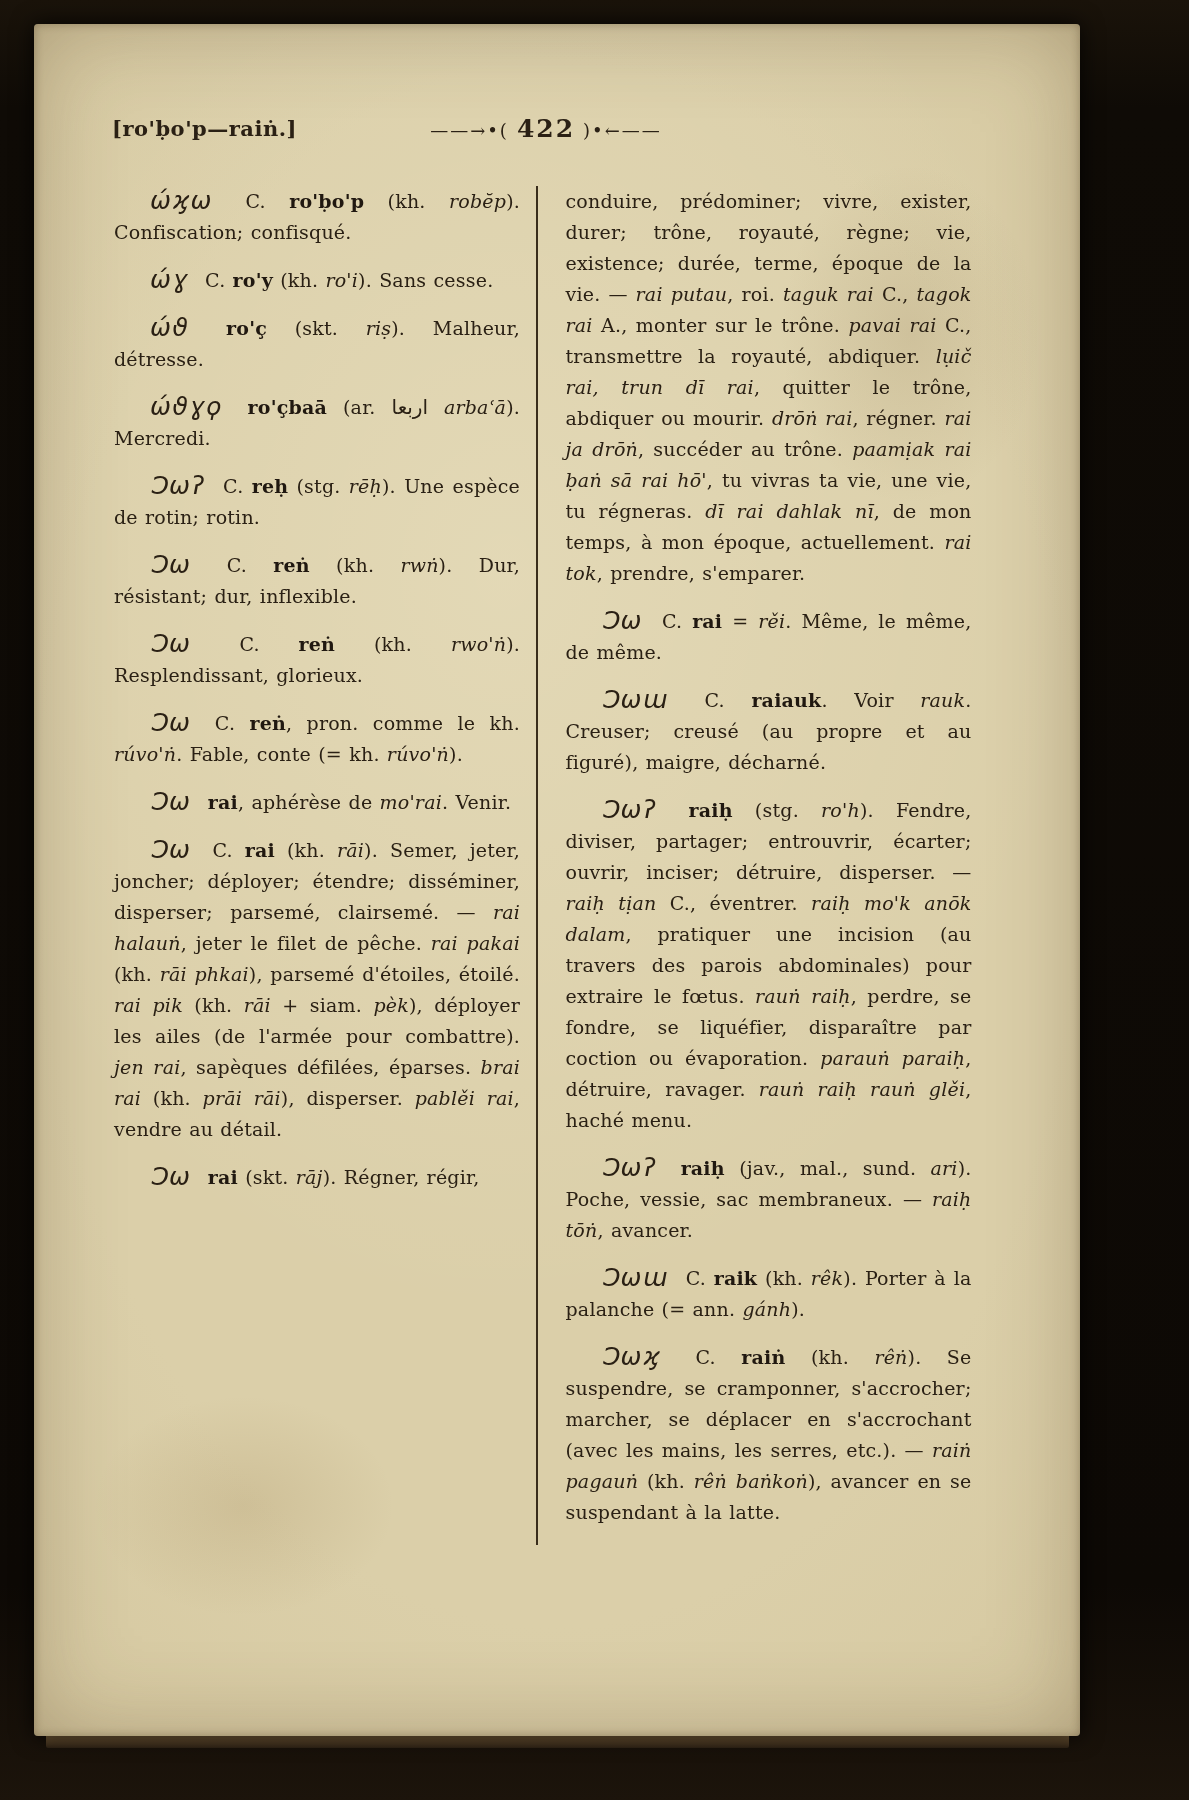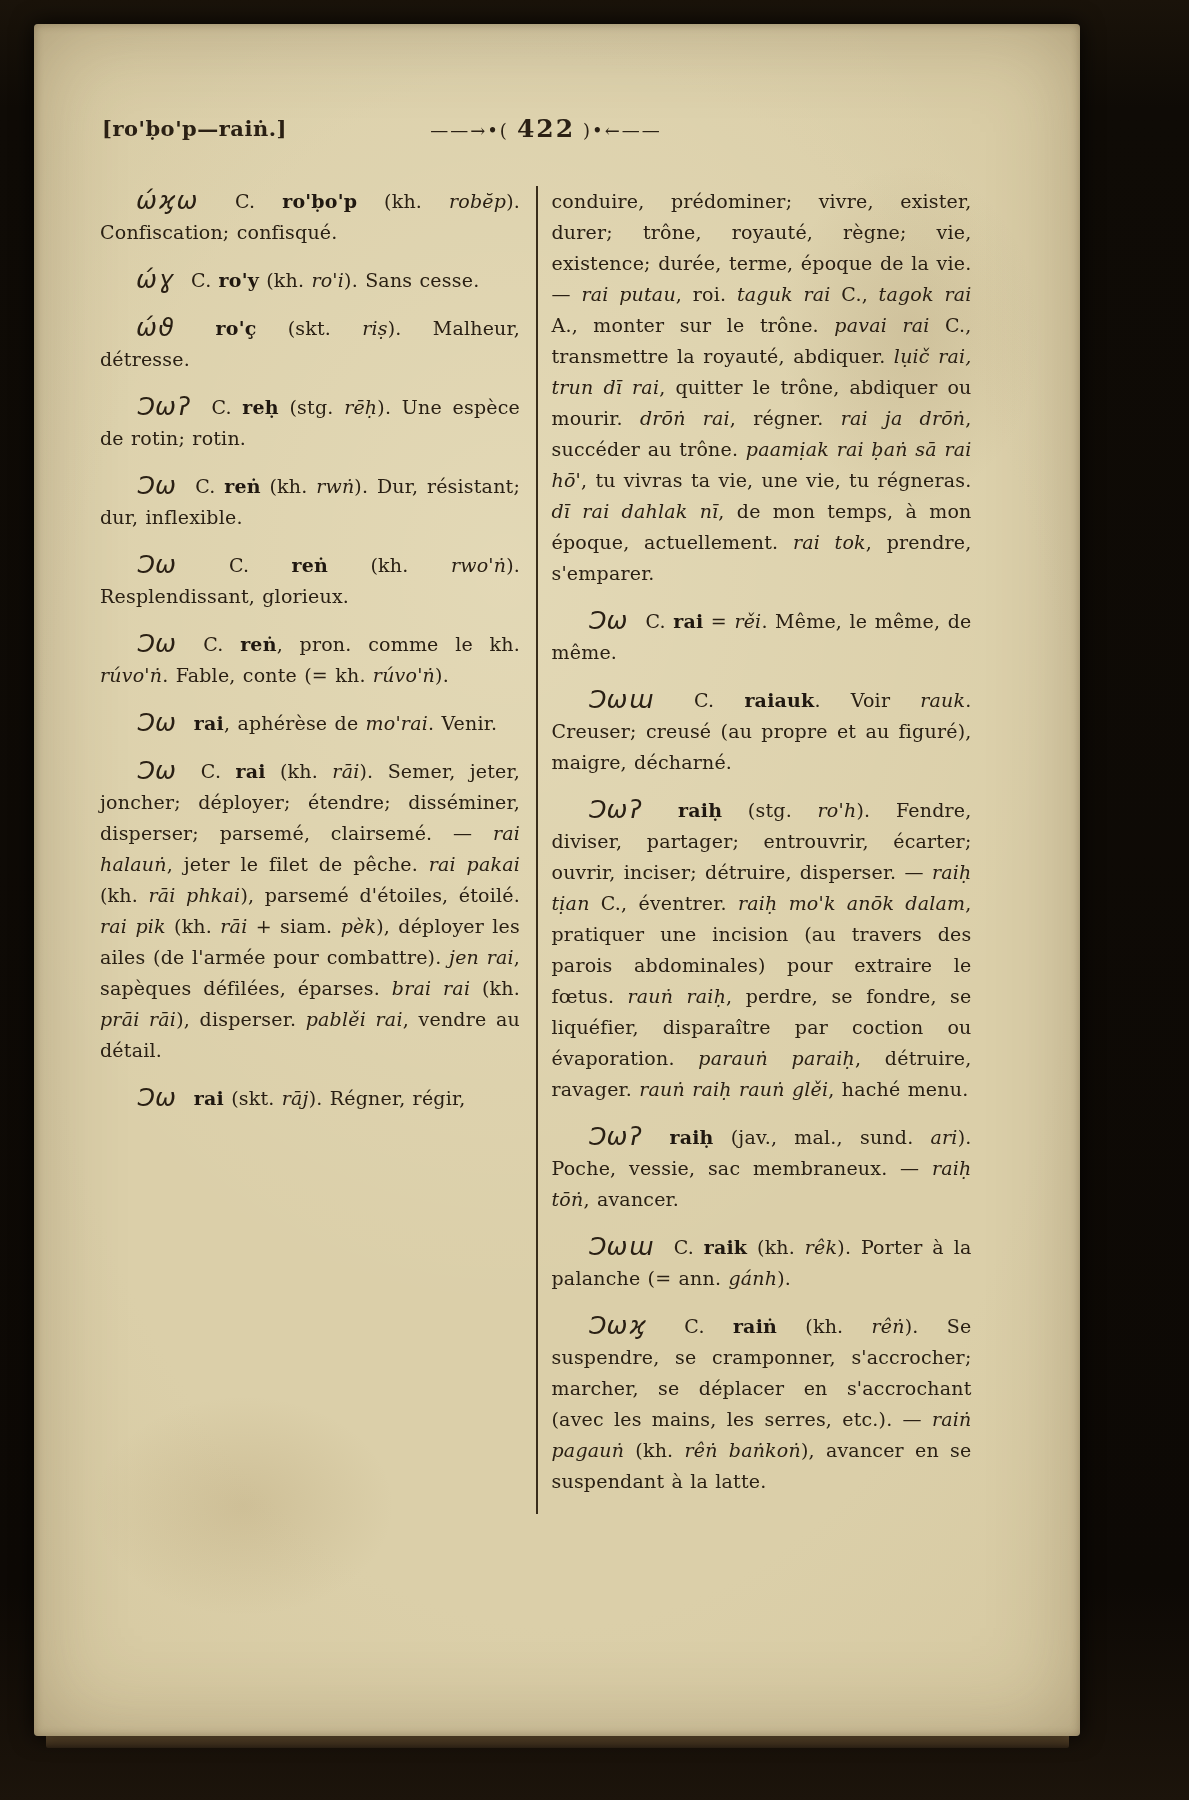--- a/index.html
+++ b/index.html
@@ -43,21 +43,21 @@
   .stain.s2 {
     right: 40px; top: 140px; width: 260px; height: 340px;
     background: radial-gradient(closest-side, rgba(120,95,55,0.14), rgba(120,95,55,0));
   }
   .text-area {
     position: absolute; left: 66px; top: 84px; width: 892px;
     color: #2a2014;
   }
   .pg-header { position: relative; height: 52px; }
   .catchword {
-    position: absolute; left: 2px; top: 8px;
+    position: absolute; left: 12px; top: 8px;
     font-size: 21px; font-weight: 700; letter-spacing: 0.5px;
   }
   .pagenum-orn {
     position: absolute; left: 50%; transform: translateX(-50%); top: 6px;
     white-space: nowrap; font-size: 18px;
   }
   .pagenum-orn .orn { letter-spacing: 2px; color: #2b2115; }
   .pagenum-orn .num {
     font-size: 25px; font-weight: 700; padding: 0 8px; letter-spacing: 2px;
   }
@@ -65,21 +65,21 @@
   .col { width: 420px; }
   .col + .divider { }
   .divider {
     width: 1.5px; background: #392d1b; margin-left: 16px; margin-right: 14px;
     align-self: stretch;
   }
   p.entry {
     font-size: 19px; line-height: 31px;
     text-align: justify;
     text-indent: 36px;
-    margin: 0 0 17px 0;
+    margin: 0 0 17px 14px;
     letter-spacing: 0.2px;
     word-spacing: 1px;
   }
   p.entry.cont { text-indent: 0; }
   .s-g {
     font-family: "DejaVu Sans", sans-serif;
     font-style: italic;
     font-size: 25px;
     letter-spacing: 1.5px;
     margin-right: 9px;
@@ -104,20 +104,21 @@
         <div class="catchword">[ro'ḅo'p—raiṅ.]</div>
         <div class="pagenum-orn">
           <span class="orn">——→•(</span><span class="num">422</span><span class="orn">)•←——</span>
         </div>
       </div>
       <div class="columns">
         <div class="col" id="col-left">
             <p class="entry"><span class="s-g">ώϗω</span><span class="s-r"> C. </span><span class="s-b">ro'ḅo'p</span><span class="s-r"> (kh. </span><span class="s-i">robĕp</span><span class="s-r">). Confiscation; confisqué.</span></p>
             <p class="entry"><span class="s-g">ώɣ</span><span class="s-r"> C. </span><span class="s-b">ro'y</span><span class="s-r"> (kh. </span><span class="s-i">ro'i</span><span class="s-r">). Sans cesse.</span></p>
             <p class="entry"><span class="s-g">ώϑ</span><span class="s-r"> </span><span class="s-b">ro'ç</span><span class="s-r"> (skt. </span><span class="s-i">riṣ</span><span class="s-r">). Malheur, détresse.</span></p>
+            <p class="entry"><span class="s-g">ώϑɣϙ</span><span class="s-r"> </span><span class="s-b">ro'çbaā</span><span class="s-r"> (ar. </span><span class="s-a">اربعا</span><span class="s-r"> </span><span class="s-i">arbaʿā</span><span class="s-r">). Mercredi.</span></p>
             <p class="entry"><span class="s-g">Ɔωʔ</span><span class="s-r"> C. </span><span class="s-b">reḥ</span><span class="s-r"> (stg. </span><span class="s-i">rēḥ</span><span class="s-r">). Une espèce de rotin; rotin.</span></p>
             <p class="entry"><span class="s-g">Ɔω</span><span class="s-r"> C. </span><span class="s-b">reṅ</span><span class="s-r"> (kh. </span><span class="s-i">rwṅ</span><span class="s-r">). Dur, résistant; dur, inflexible.</span></p>
             <p class="entry"><span class="s-g">Ɔω</span><span class="s-r"> C. </span><span class="s-b">reṅ</span><span class="s-r"> (kh. </span><span class="s-i">rwo'ṅ</span><span class="s-r">). Resplendissant, glorieux.</span></p>
             <p class="entry"><span class="s-g">Ɔω</span><span class="s-r"> C. </span><span class="s-b">reṅ</span><span class="s-r">, pron. comme le kh. </span><span class="s-i">rúvo'ṅ</span><span class="s-r">. Fable, conte (= kh. </span><span class="s-i">rúvo'ṅ</span><span class="s-r">).</span></p>
             <p class="entry"><span class="s-g">Ɔω</span><span class="s-r"> </span><span class="s-b">rai</span><span class="s-r">, aphérèse de </span><span class="s-i">mo'rai</span><span class="s-r">. Venir.</span></p>
             <p class="entry"><span class="s-g">Ɔω</span><span class="s-r"> C. </span><span class="s-b">rai</span><span class="s-r"> (kh. </span><span class="s-i">rāi</span><span class="s-r">). Semer, jeter, joncher; déployer; étendre; disséminer, disperser; parsemé, clairsemé. — </span><span class="s-i">rai halauṅ</span><span class="s-r">, jeter le filet de pêche. </span><span class="s-i">rai pakai</span><span class="s-r"> (kh. </span><span class="s-i">rāi phkai</span><span class="s-r">), parsemé d'étoiles, étoilé. </span><span class="s-i">rai pik</span><span class="s-r"> (kh. </span><span class="s-i">rāi</span><span class="s-r"> + siam. </span><span class="s-i">pèk</span><span class="s-r">), déployer les ailes (de l'armée pour combattre). </span><span class="s-i">jen rai</span><span class="s-r">, sapèques défilées, éparses. </span><span class="s-i">brai rai</span><span class="s-r"> (kh. </span><span class="s-i">prāi rāi</span><span class="s-r">), disperser. </span><span class="s-i">pablěi rai</span><span class="s-r">, vendre au détail.</span></p>
             <p class="entry"><span class="s-g">Ɔω</span><span class="s-r"> </span><span class="s-b">rai</span><span class="s-r"> (skt. </span><span class="s-i">rāj</span><span class="s-r">). Régner, régir,</span></p>
           </div>
         <div class="divider"></div>
         <div class="col" id="col-right">

